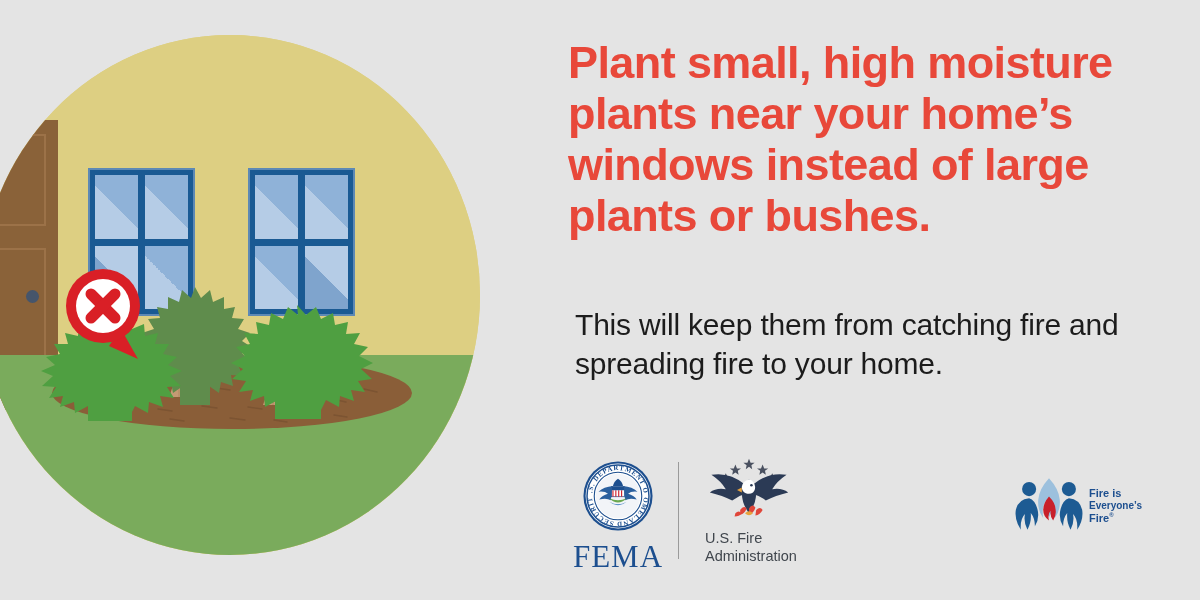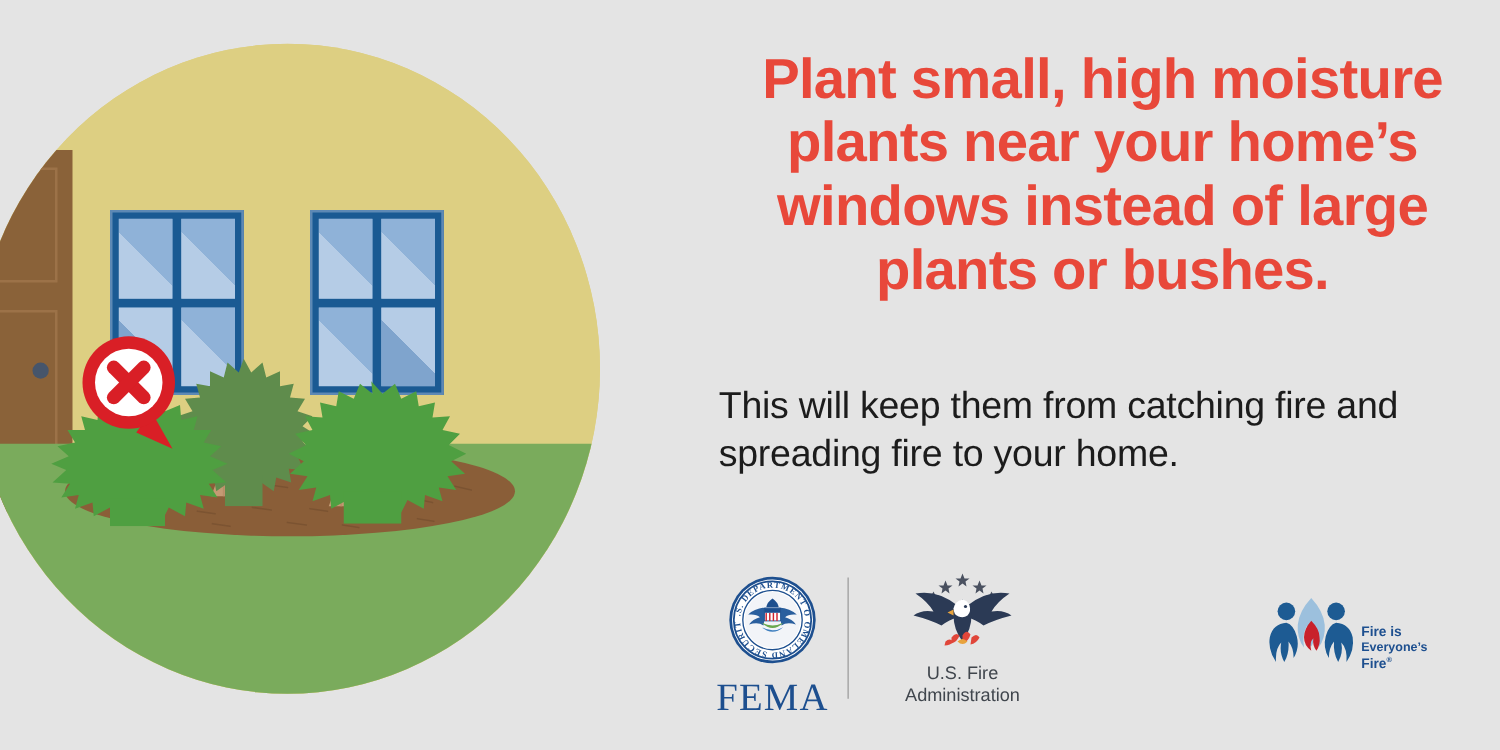--- a/index.html
+++ b/index.html
@@ -151,31 +151,30 @@
   
   .content {
     position: absolute;
     left: 565px;
     top: 0;
     width: 620px;
     height: 600px;
   }
   .headline {
     position: absolute;
-    left: 17px;
+    left: 3px;
     top: 38px;
     width: 600px;
     margin: 0;
     color: #e8483a;
     font-family: "Liberation Sans", sans-serif;
     font-size: 45px;
     font-weight: bold;
     line-height: 1.13;
     letter-spacing: -0.6px;
-    text-align: center;
   }
   .subhead {
     position: absolute;
     left: 10px;
     top: 305px;
     width: 600px;
     margin: 0;
     color: #1c1c1c;
     font-family: "Liberation Sans", sans-serif;
     font-size: 30px;
@@ -213,36 +212,35 @@
     top: 7px;
     width: 1px;
     height: 97px;
     background: #9a9a9a;
   }
   .logo-usfa {
     position: absolute;
     left: 140px;
     top: 2px;
     width: 130px;
-    text-align: center;
   }
   .logo-usfa .wordmark {
     margin-top: 2px;
     color: #40464d;
     font-family: "Liberation Sans", sans-serif;
     font-size: 14.5px;
     line-height: 1.25;
   }
   .logo-feef {
     position: absolute;
     left: 448px;
     top: 20px;
     width: 150px;
     display: flex;
-    align-items: flex-end;
+    align-items: center;
     gap: 4px;
   }
   .feef-text {
     font-family: "Liberation Sans", sans-serif;
     color: #1d4f8f;
     line-height: 1.18;
   }
   .feef-text .l1 { font-size: 11px; font-weight: bold; }
   .feef-text .l2 { font-size: 10px; font-weight: bold; }
   .feef-text .l3 { font-size: 11px; font-weight: bold; }

